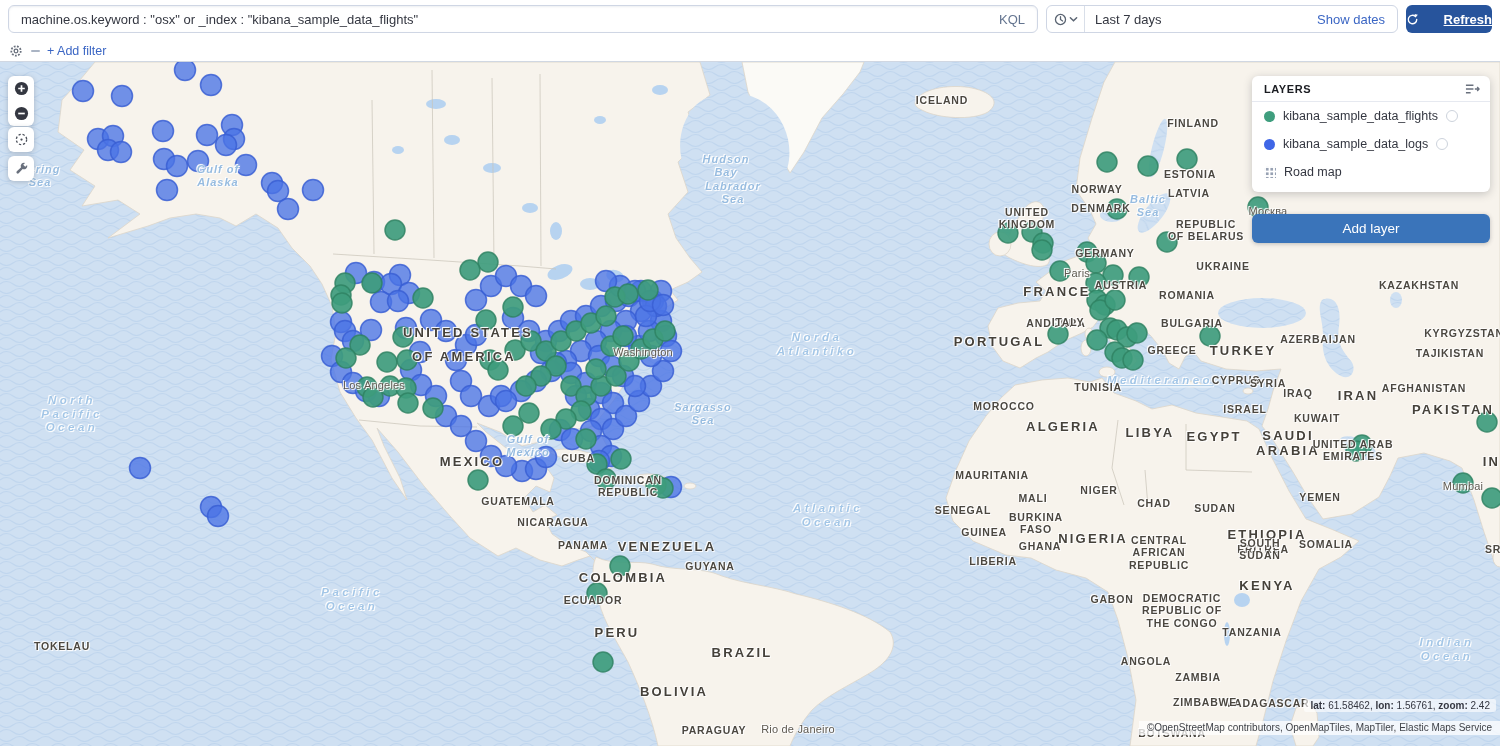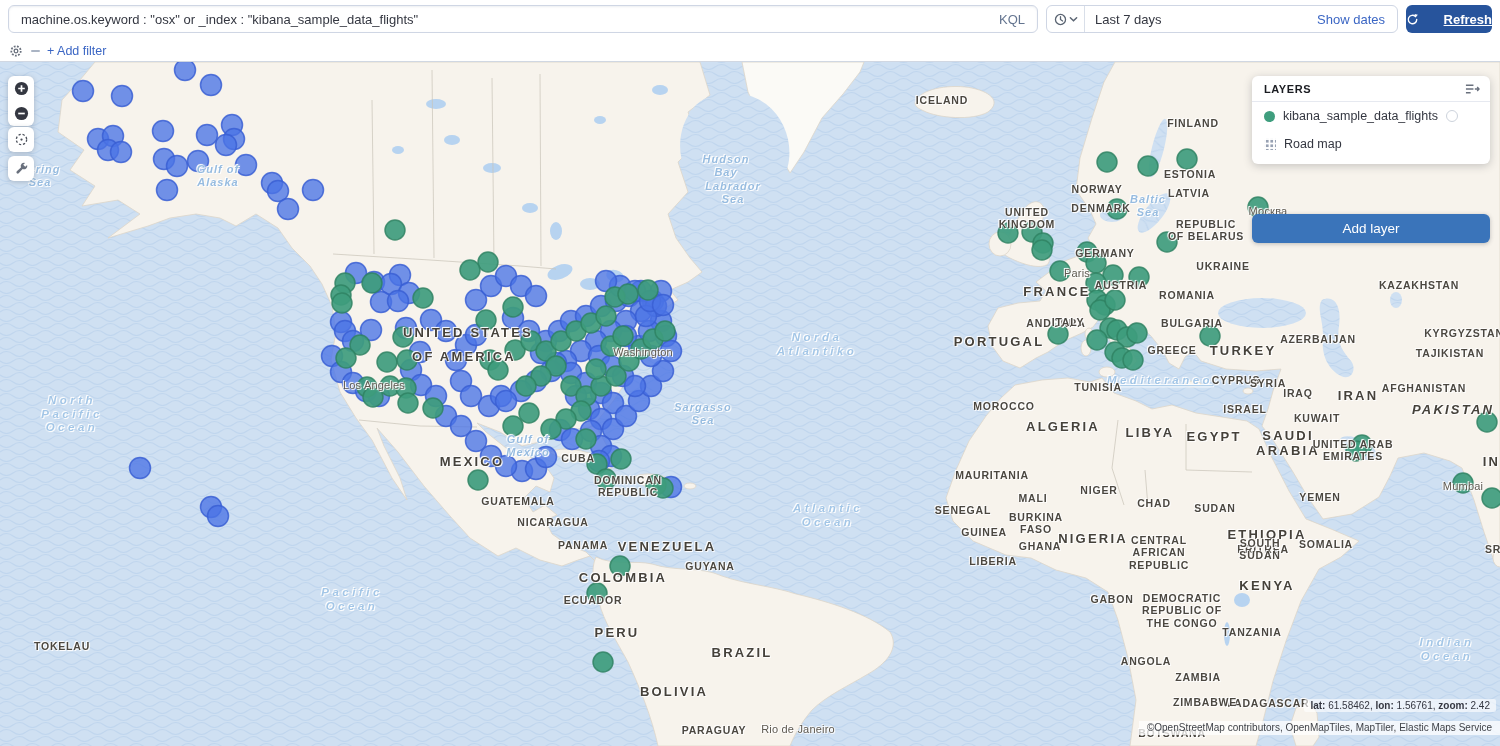--- a/index.html
+++ b/index.html
@@ -487,21 +487,21 @@
         <div class="lbl k-country" style="left: 1172px; top: 288px;">GREECE</div>
         <div class="lbl k-country-lg" style="left: 1243px; top: 289px;">TURKEY</div>
         <div class="lbl k-country" style="left: 1464px; top: 271px;">KYRGYZSTAN</div>
         <div class="lbl k-country" style="left: 1318px; top: 277px;">AZERBAIJAN</div>
         <div class="lbl k-country" style="left: 1450px; top: 291px;">TAJIKISTAN</div>
         <div class="lbl k-country" style="left: 1236px; top: 318px;">CYPRUS</div>
         <div class="lbl k-country" style="left: 1268px; top: 321px;">SYRIA</div>
         <div class="lbl k-country" style="left: 1298px; top: 331px;">IRAQ</div>
         <div class="lbl k-country-lg" style="left: 1358px; top: 334px;">IRAN</div>
         <div class="lbl k-country" style="left: 1424px; top: 326px;">AFGHANISTAN</div>
-        <div class="lbl k-country-lg" style="left: 1453px; top: 348px; font-style: italic;">PAKISTAN</div>
+        <div class="lbl k-country-lg" style="left: 1453px; top: 348px;">PAKISTAN</div>
         <div class="lbl k-country" style="left: 1098px; top: 325px;">TUNISIA</div>
         <div class="lbl k-country" style="left: 1004px; top: 344px;">MOROCCO</div>
         <div class="lbl k-country" style="left: 1245px; top: 347px;">ISRAEL</div>
         <div class="lbl k-country" style="left: 1317px; top: 356px;">KUWAIT</div>
         <div class="lbl k-country-lg" style="left: 1063px; top: 365px;">ALGERIA</div>
         <div class="lbl k-country-lg" style="left: 1150px; top: 371px;">LIBYA</div>
         <div class="lbl k-country-lg" style="left: 1214px; top: 375px;">EGYPT</div>
         <div class="lbl k-country-lg" style="left: 1288px; top: 381px;">SAUDI
 ARABIA</div>
         <div class="lbl k-country" style="left: 1353px; top: 388px;">UNITED ARAB
@@ -598,20 +598,25 @@
           <path d="M10.5 6 h4.5 M13 3.8 l2 2.2 -2 2.2" stroke="#69707d" stroke-width="1.4" fill="none"></path>
         </svg>
       </div>
       <div id="layers-list">
           <div class="layer-row">
             <span class="swatch-dot" style="background: rgb(63, 158, 126);"></span>
             <span class="lname">kibana_sample_data_flights</span>
             <span class="vis-icon"></span>
           </div>
           <div class="layer-row">
+            <span class="swatch-dot" style="background: rgb(63, 102, 230);"></span>
+            <span class="lname">kibana_sample_data_logs</span>
+            <span class="vis-icon"></span>
+          </div>
+          <div class="layer-row">
             <span class="swatch-grid"></span>
             <span class="lname">Road map</span>
           </div>
         </div>
     </div>
     <button class="add-layer-btn">Add layer</button>
 
     <div class="readout">
       <b>lat:</b>
       <span>61.58462,</span>

